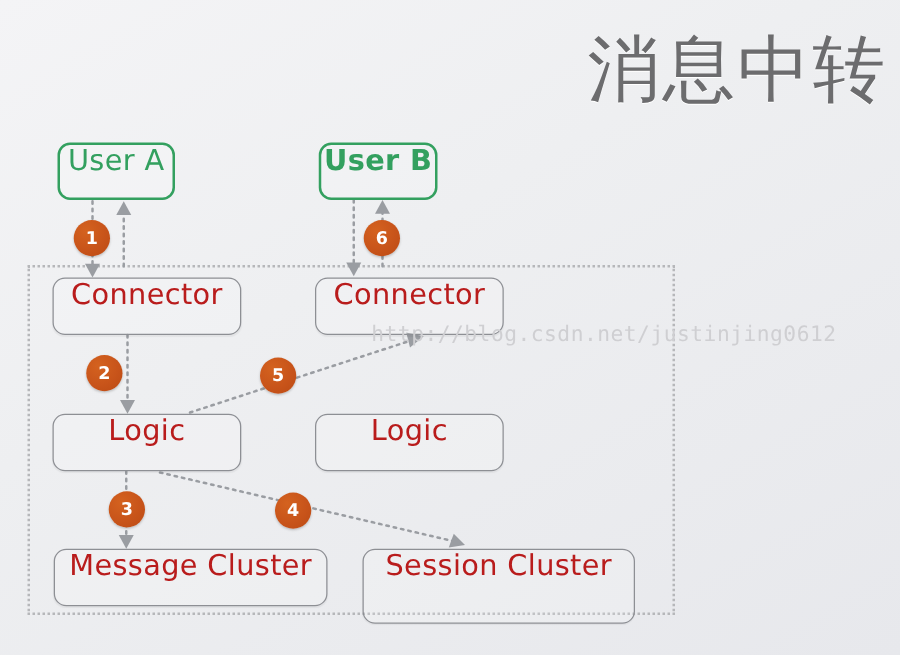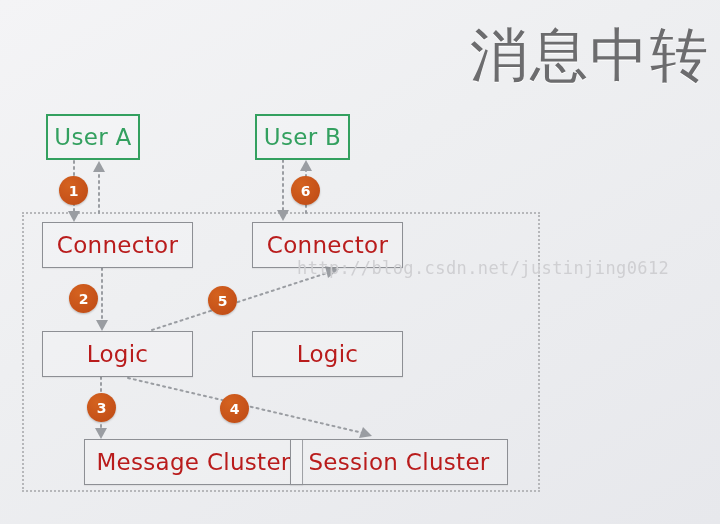--- a/index.html
+++ b/index.html
@@ -27,25 +27,26 @@
     left:22px; top:212px; width:518px; height:280px;
     border:2px dotted #b6b7ba;
     box-sizing:border-box;
     background:transparent;
   }
 
   
   .node{
     position:absolute;
     box-sizing:border-box;
-    display:flex; align-items:center; justify-content:center;
+    display:flex; justify-content:center;
     background:rgba(255,255,255,0.16);
     font-family:"DejaVu Sans","Liberation Sans",sans-serif;
     letter-spacing:.3px;
     white-space:nowrap;
+    border-radius:10px;
   }
   .node.gray{
     border:1.6px solid #8d8f94;
     color:#b91c1c;
     font-size:23px;
     box-shadow:0 1px 1px rgba(0,0,0,.05);
   }
   .node.green{
     border:2px solid #33a05f;
     color:#33a05f;
@@ -112,45 +113,45 @@
     <polygon class="head" points="306,160 300,171 312,171"></polygon>
 
     <path class="wire" d="M283,160 L283,214"></path>
     <polygon class="head" points="283,221 277,210 289,210"></polygon>
   </svg>
 
   <div class="node green" style="left:46px;top:114px;width:94px;height:46px;">
     <span>User A</span>
   </div>
 
-  <div class="node green" style="left:255px;top:114px;width:95px;height:46px;">
+  <div class="node green" style="left:255px;top:114px;width:95px;height:46px;font-weight:bold;">
     <span>User B</span>
   </div>
 
   <div class="node gray" style="left:42px;top:222px;width:151px;height:46px;">
     <span>Connector</span>
   </div>
 
   <div class="node gray" style="left:252px;top:222px;width:151px;height:46px;">
     <span>Connector</span>
   </div>
 
   <div class="node gray" style="left:42px;top:331px;width:151px;height:46px;">
     <span>Logic</span>
   </div>
 
   <div class="node gray" style="left:252px;top:331px;width:151px;height:46px;">
     <span>Logic</span>
   </div>
 
-  <div class="node gray" style="left:43px;top:439px;width:219px;height:46px;margin-left:41px;">
+  <div class="node gray" style="left:43px;top:439px;width:219px;height:46px;">
     <span>Message Cluster</span>
   </div>
 
-  <div class="node gray" style="left:290px;top:439px;width:218px;height:46px;">
+  <div class="node gray" style="left:290px;top:439px;width:218px;height:60px;">
     <span>Session Cluster</span>
   </div>
 
   <div class="badge" style="left:59px;top:176px;">
     <span>1</span>
   </div>
   <div class="badge" style="left:291px;top:176px;">
     <span>6</span>
   </div>
   <div class="badge" style="left:69px;top:284px;">

